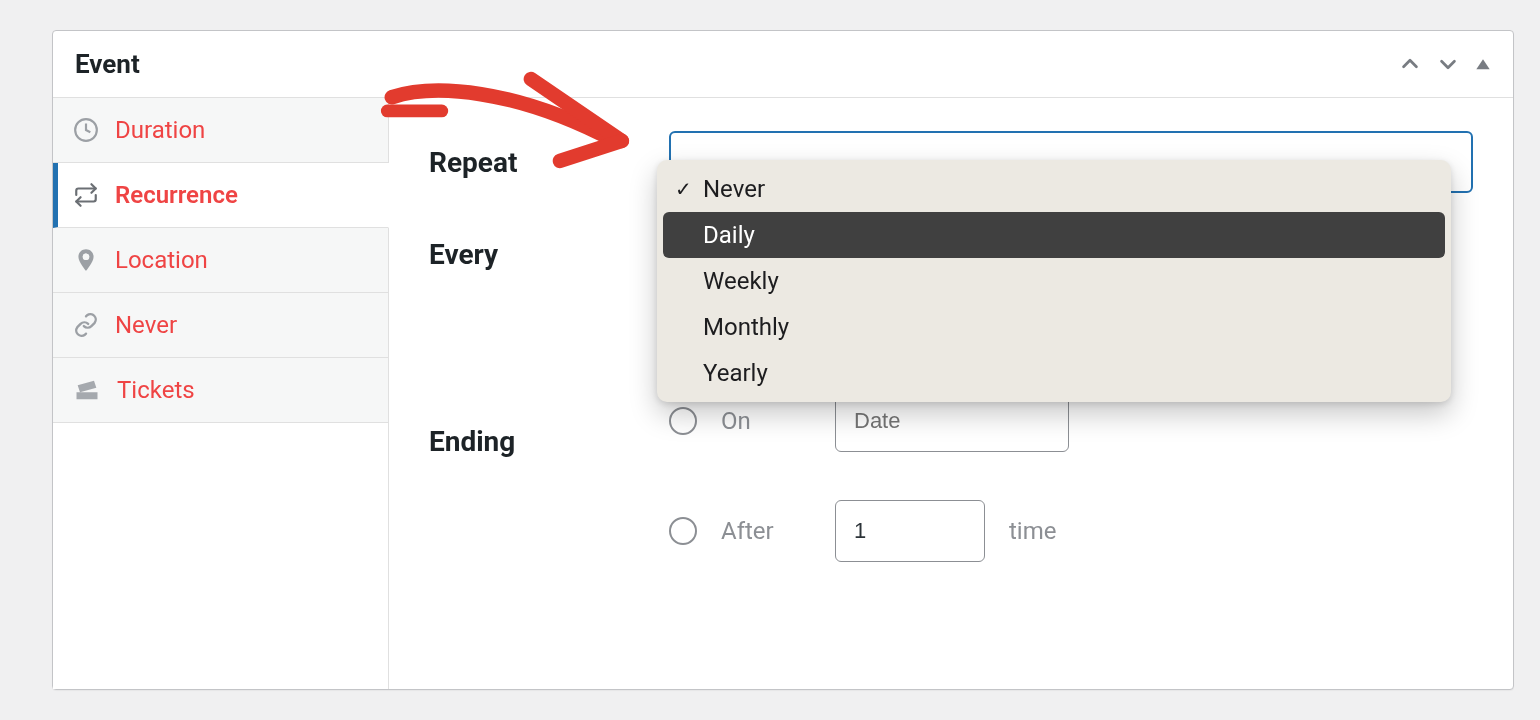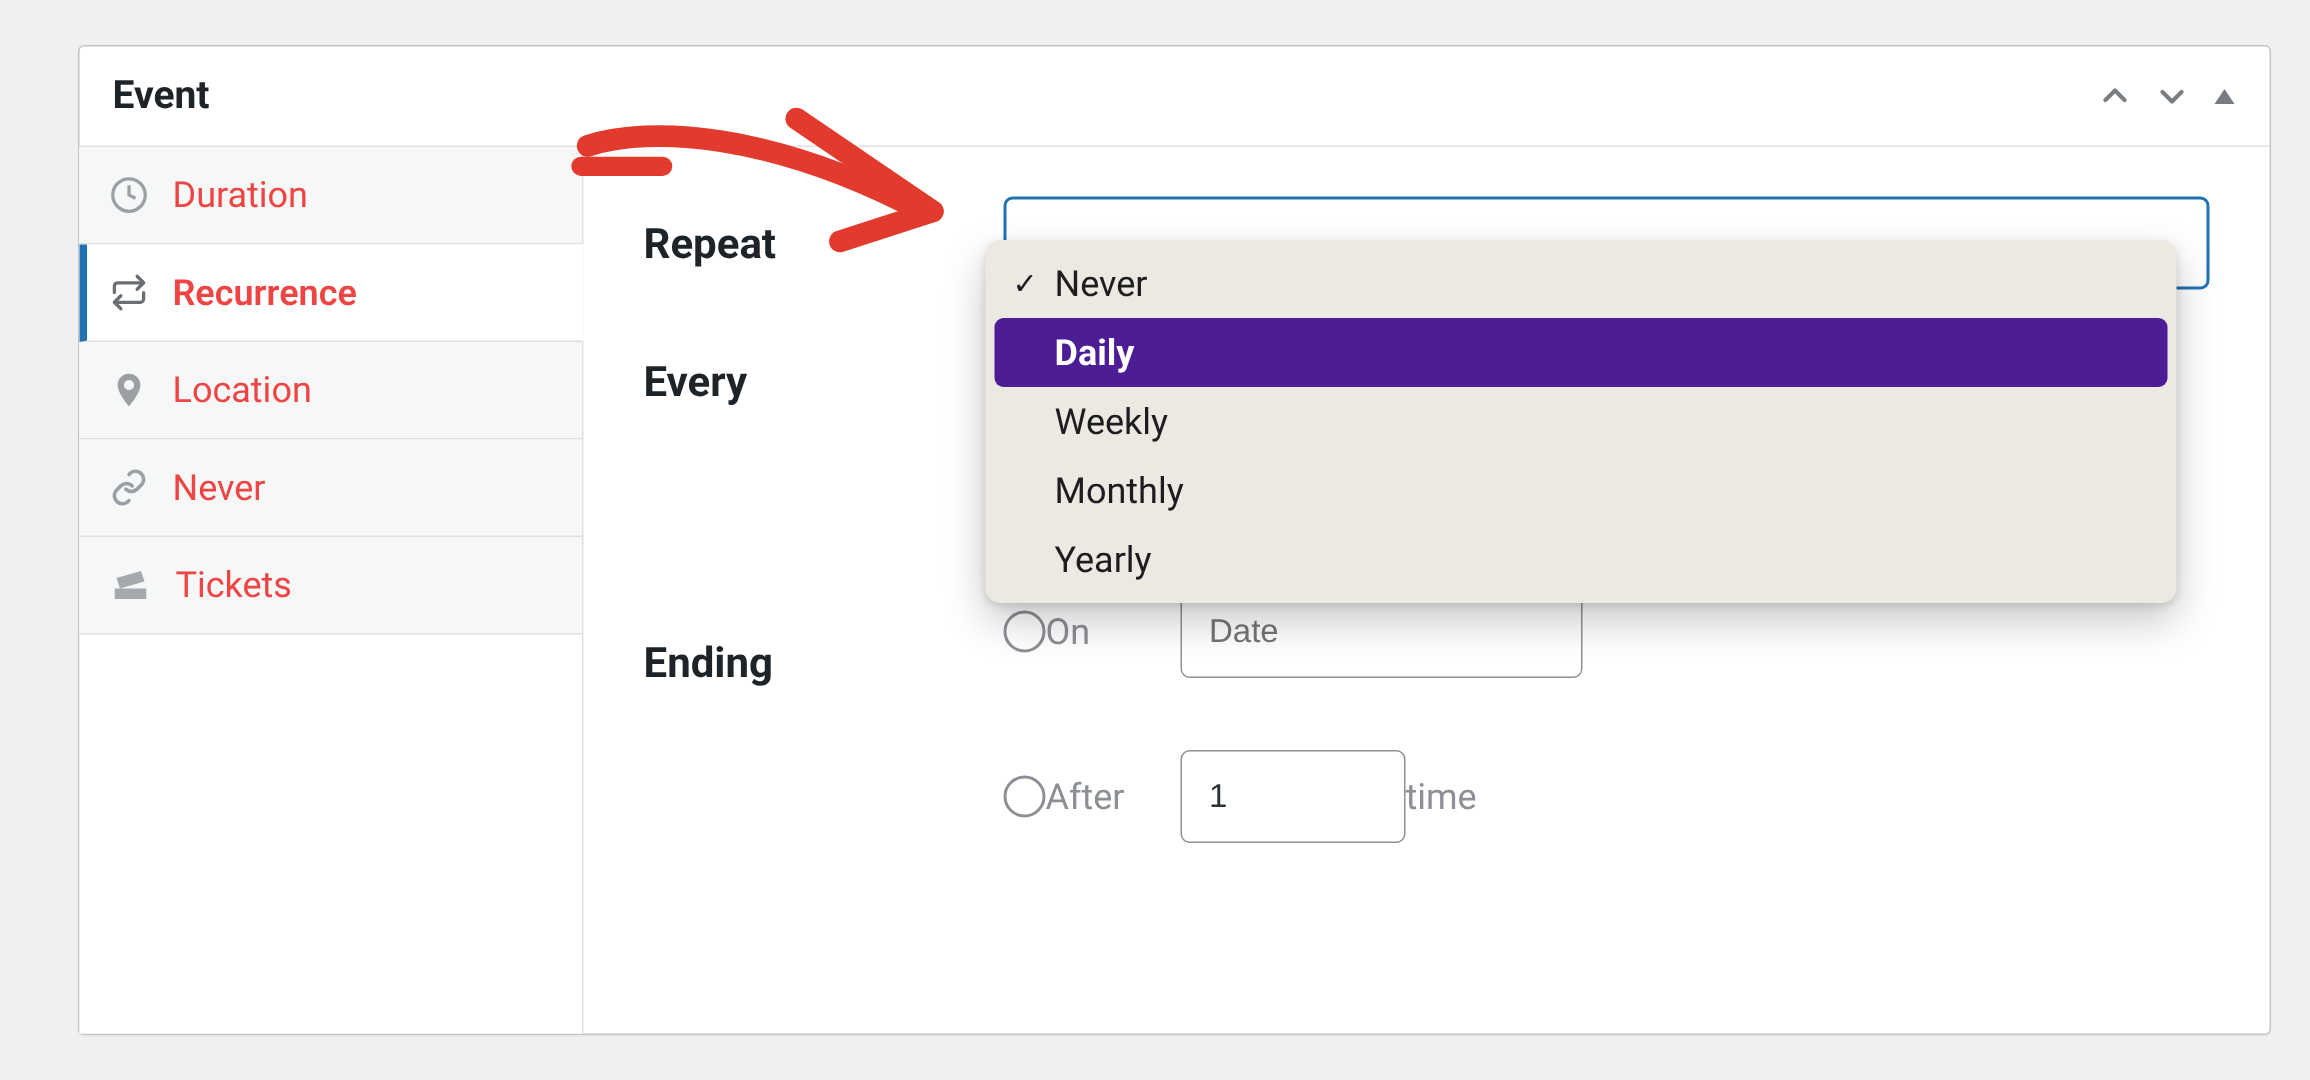--- a/index.html
+++ b/index.html
@@ -102,20 +102,21 @@
   .select-box {
     border: 2px solid #2271b1;
     border-radius: 6px;
     height: 62px;
     width: 100%;
     background: #fff;
   }
   .radio-row {
     display: flex;
     align-items: center;
+    gap: 24px;
     margin-bottom: 48px;
   }
   .radio-set { display:flex; flex-direction:column; }
   .radio {
     width: 28px; height: 28px;
     border: 2px solid #8c8f94;
     border-radius: 50%;
     display: inline-flex;
     align-items: center;
     justify-content: center;
@@ -137,21 +138,21 @@
   }
   .text-input {
     border: 1px solid #8c8f94;
     border-radius: 6px;
     height: 62px;
     padding: 0 18px;
     font-size: 22px;
     color: #8c8f94;
     background: #fff;
   }
-  .text-input.date { width: 268px; }
+  .text-input.date { width: 234px; }
   .text-input.num { width: 150px; color:#2c3338; }
   .suffix {
     font-size: 24px;
     color: #8c8f94;
   }
   
   .dropdown {
     position: absolute;
     left: 657px;
     top: 160px;
@@ -171,23 +172,22 @@
     color: #1d1d1f;
     border-radius: 6px;
     cursor: pointer;
   }
   .dropdown-item .check {
     width: 28px;
     text-align: left;
     font-size: 20px;
   }
   .dropdown-item.highlight {
-    background: #4c1d95;
+    background: #404040;
     color: #fff;
-    font-weight: bold;
   }
   
   .arrow-annot {
     position: absolute;
     left: 365px;
     top: 70px;
     width: 290px;
     height: 100px;
     pointer-events: none;
     z-index: 60;

